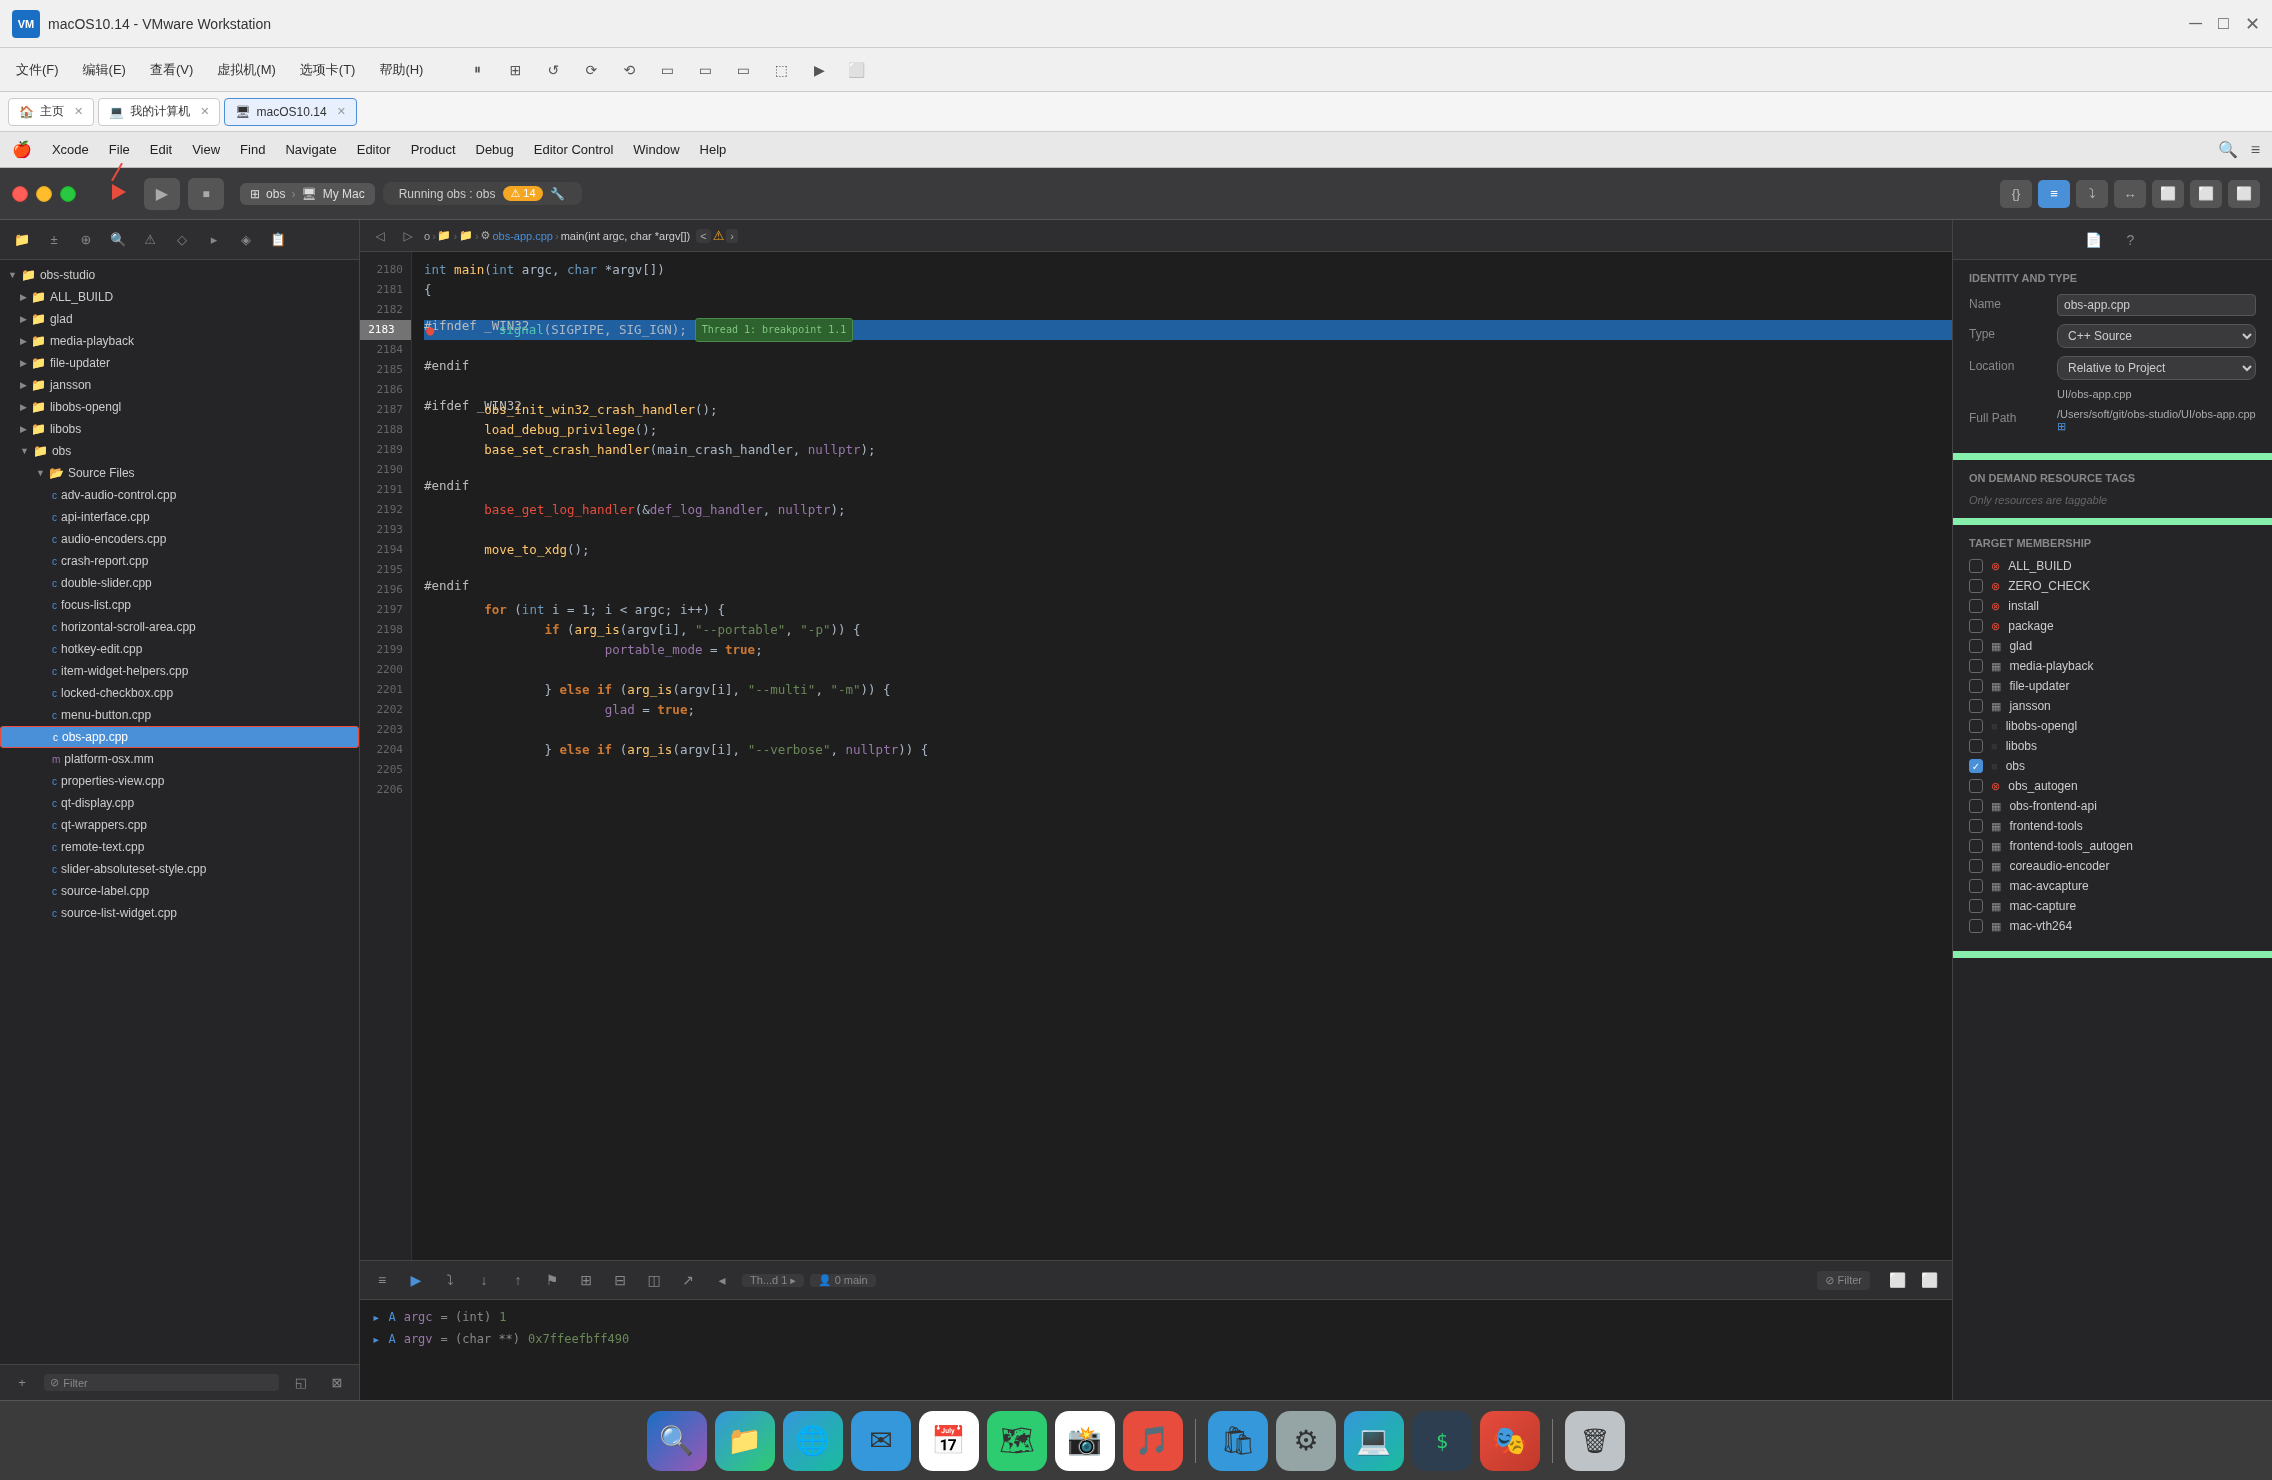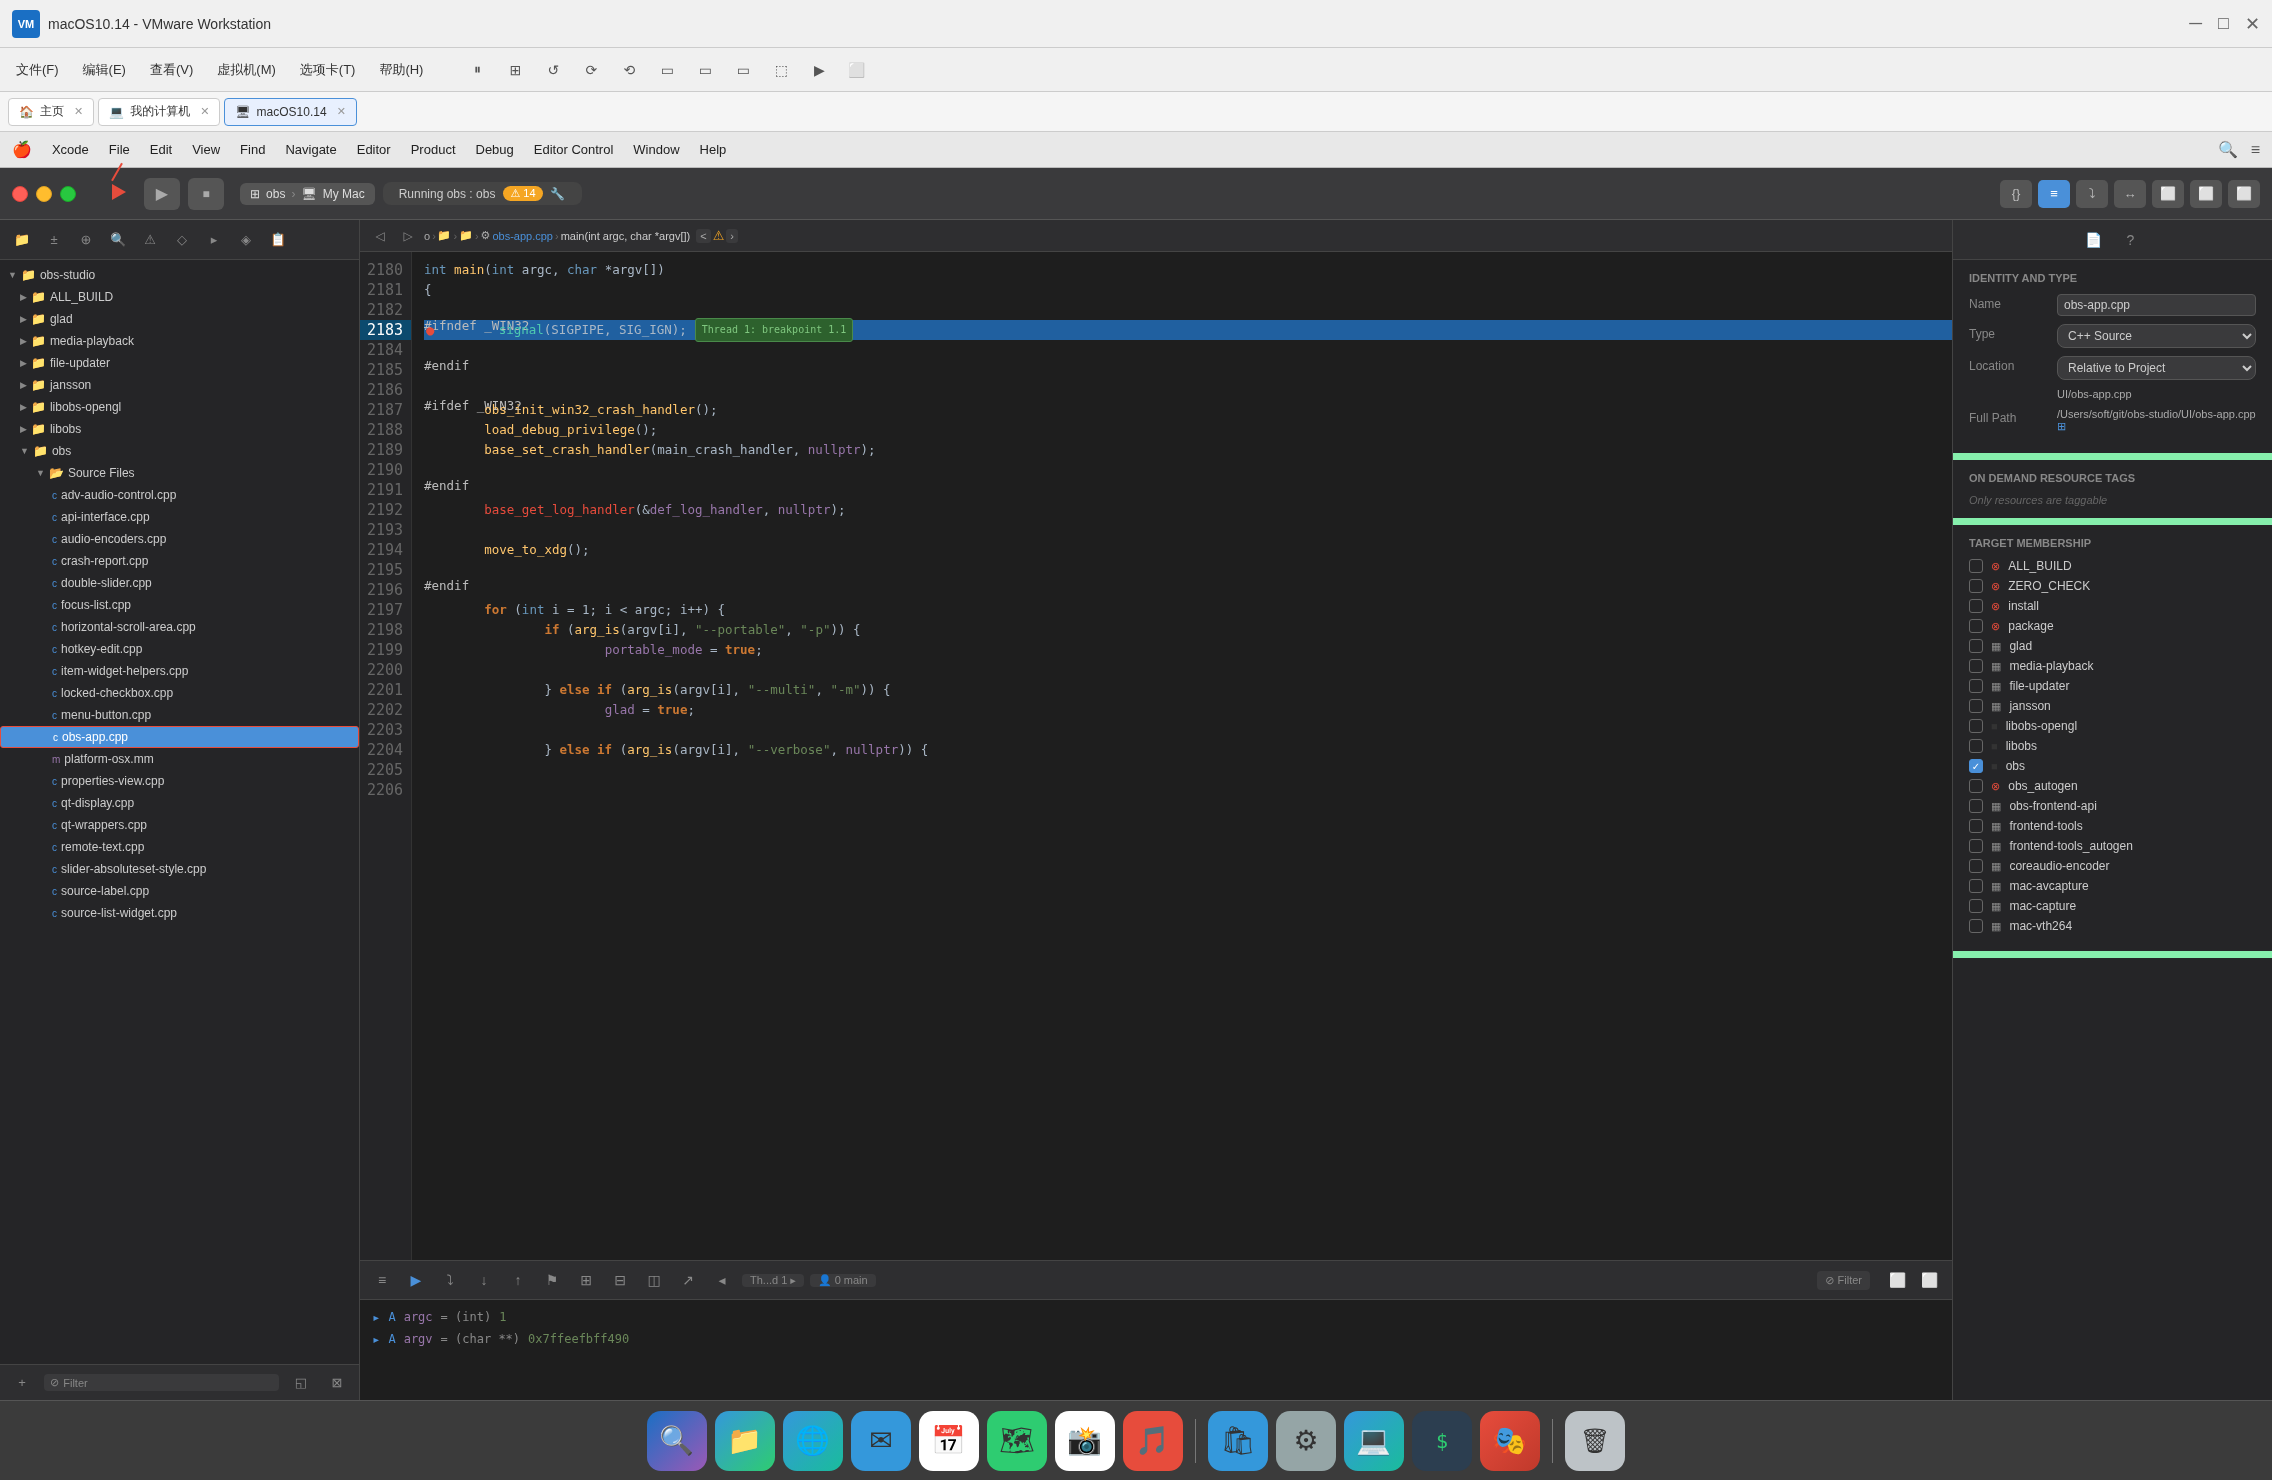--- a/index.html
+++ b/index.html
@@ -154,23 +154,23 @@
     }
 
     
     .code-editor { flex: 1; overflow-y: auto; background: #1e1e1e; display: flex; }
     .line-numbers {
       width: 52px; background: #252527; padding: 8px 0;
       text-align: right; color: #666; font-size: 12px; font-family: 'Menlo', monospace;
       flex-shrink: 0; border-right: 1px solid #333;
     }
     .line-num { 
-      height: 20px; line-height: 20px; padding-right: 8px; font-size: 15px;
-    }
-    .line-num.current { background: #0c4a6e; color: white; padding-right: 8px; }
+      height: 20px; line-height: 20px; padding-right: 8px; font-size: 11px;
+    }
+    .line-num.current { background: #737373; color: white; padding-right: 8px; text-align: center; }
     .code-content {
       flex: 1; padding: 8px 0 8px 12px; font-family: 'Menlo', 'Monaco', monospace;
       font-size: 12.5px; line-height: 20px; overflow: hidden;
     }
     .code-line { height: 20px; white-space: pre; display: flex; align-items: center; }
     .code-line.breakpoint-hit { background: #2d5a8e; }
 
     
     .kw { color: #cc7832; font-weight: bold; }
     .type { color: #6897bb; }

